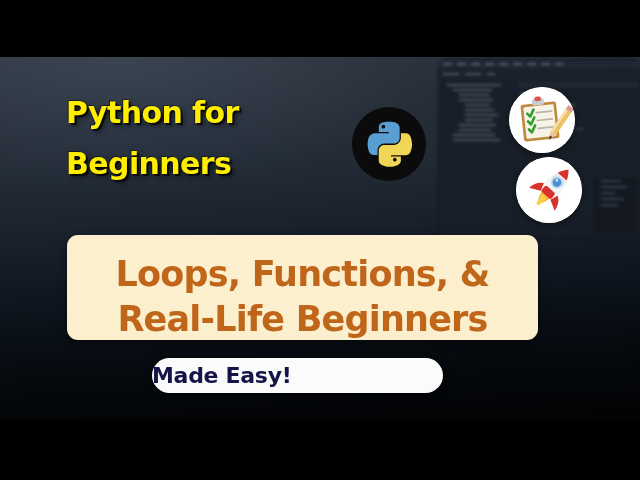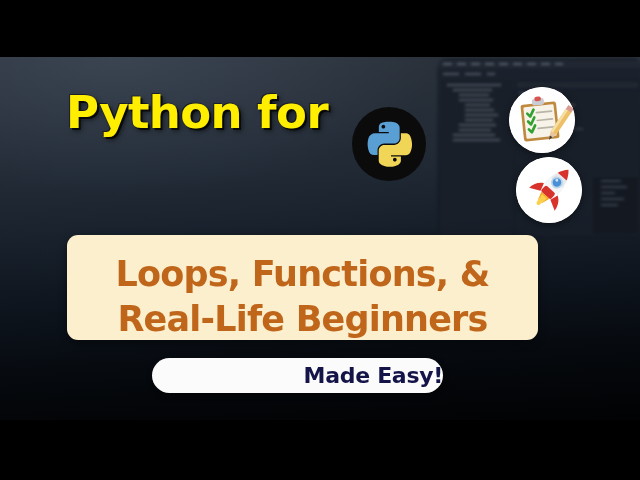--- a/index.html
+++ b/index.html
@@ -148,21 +148,21 @@
     position: absolute;
     left: 66px;
     top: 30px;
     z-index: 25;
     width: 300px;
   }
   #headline .hl-line {
     display: block;
     font-family: "DejaVu Sans", sans-serif;
     font-weight: bold;
-    font-size: 45px;
+    font-size: 30px;
     line-height: 51px;
     letter-spacing: -0.6px;
     color: #ffee00;
     text-shadow:
       2px 2px 0 rgba(0,0,0,0.72),
       -1px -1px 0 rgba(0,0,0,0.45),
        3px 3px 5px rgba(0,0,0,0.55);
     white-space: nowrap;
   }
 
@@ -201,21 +201,21 @@
     left: 152px;
     top: 301px;
     width: 291px;
     height: 35px;
     background: #fbfbfc;
     border-radius: 18px;
     box-shadow: 0 2px 6px rgba(0,0,0,0.38);
     z-index: 35;
     display: flex;
     align-items: center;
-    justify-content: flex-end;
+    justify-content: flex-start;
   }
   #made-easy-pill .pill-text {
     font-family: "DejaVu Sans", sans-serif;
     font-weight: bold;
     font-size: 22px;
     letter-spacing: -0.3px;
     color: #141449;
     white-space: nowrap;
   }
 </style>
@@ -323,20 +323,21 @@
           <circle cx="50" cy="34" r="6.5" fill="#4a90d9"></circle>
           <circle cx="47.5" cy="31.5" r="2.2" fill="#cfe4f5"></circle>
           <path d="M42 60h16l-3 10c-1 4-9 4-10 0z" fill="#f5a623"></path>
           <path d="M45 62h10l-2 14c-1 4-5 4-6 0z" fill="#fbd14b"></path>
         </g>
       </svg>
     </div>
 
     <div id="headline">
       <span class="hl-line">Python for</span>
+      <span class="hl-line">Beginners</span>
     </div>
 
     <div id="subtitle-banner">
       <span class="sb-line">Loops, Functions, &amp;</span>
       <span class="sb-line">Real-Life Beginners</span>
     </div>
 
     <div id="made-easy-pill">
       <span class="pill-text">Made Easy!</span>
     </div>

